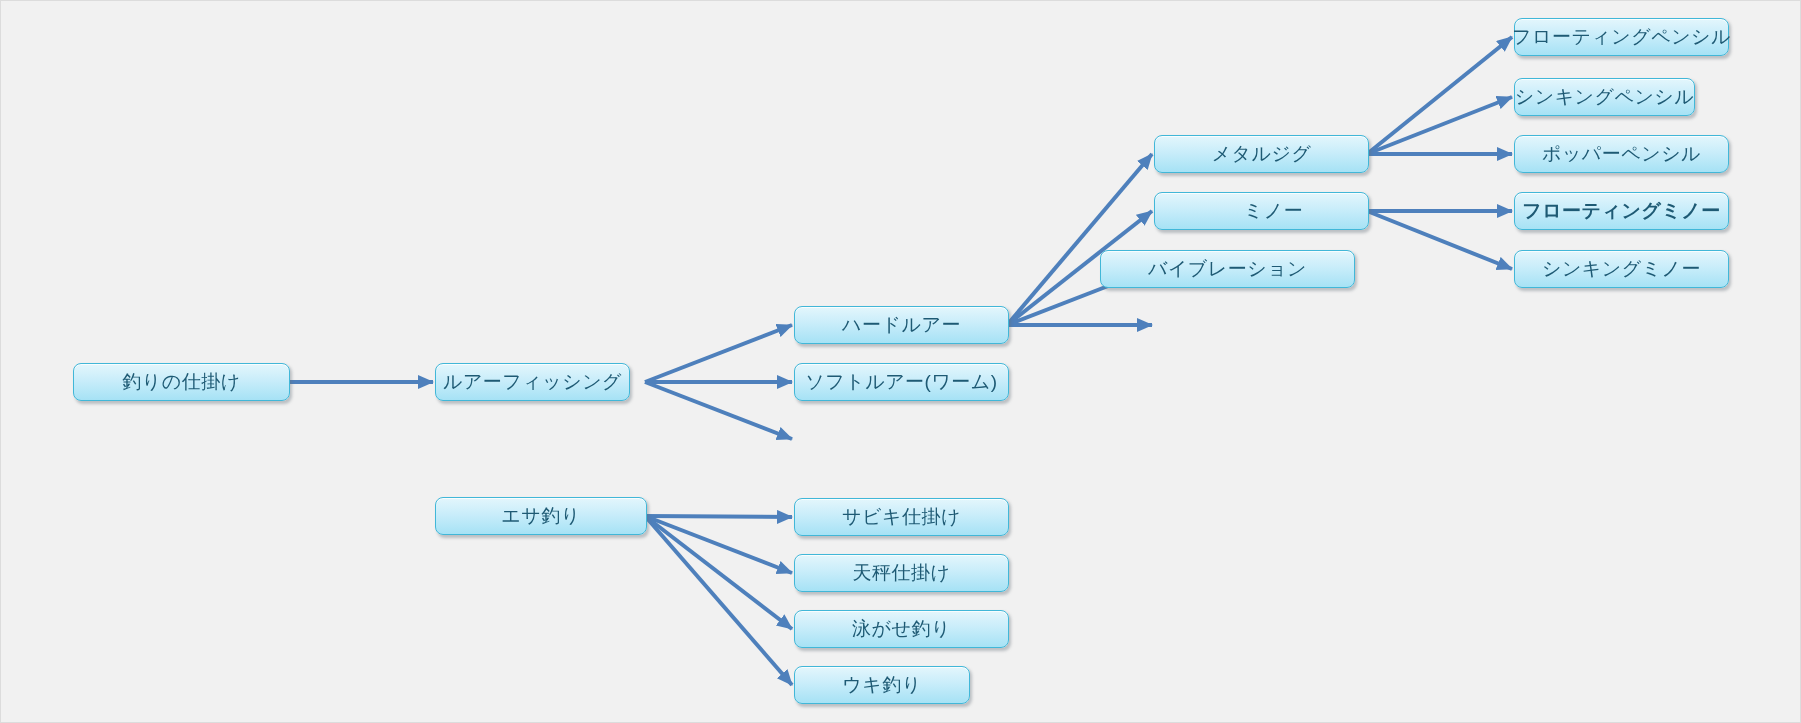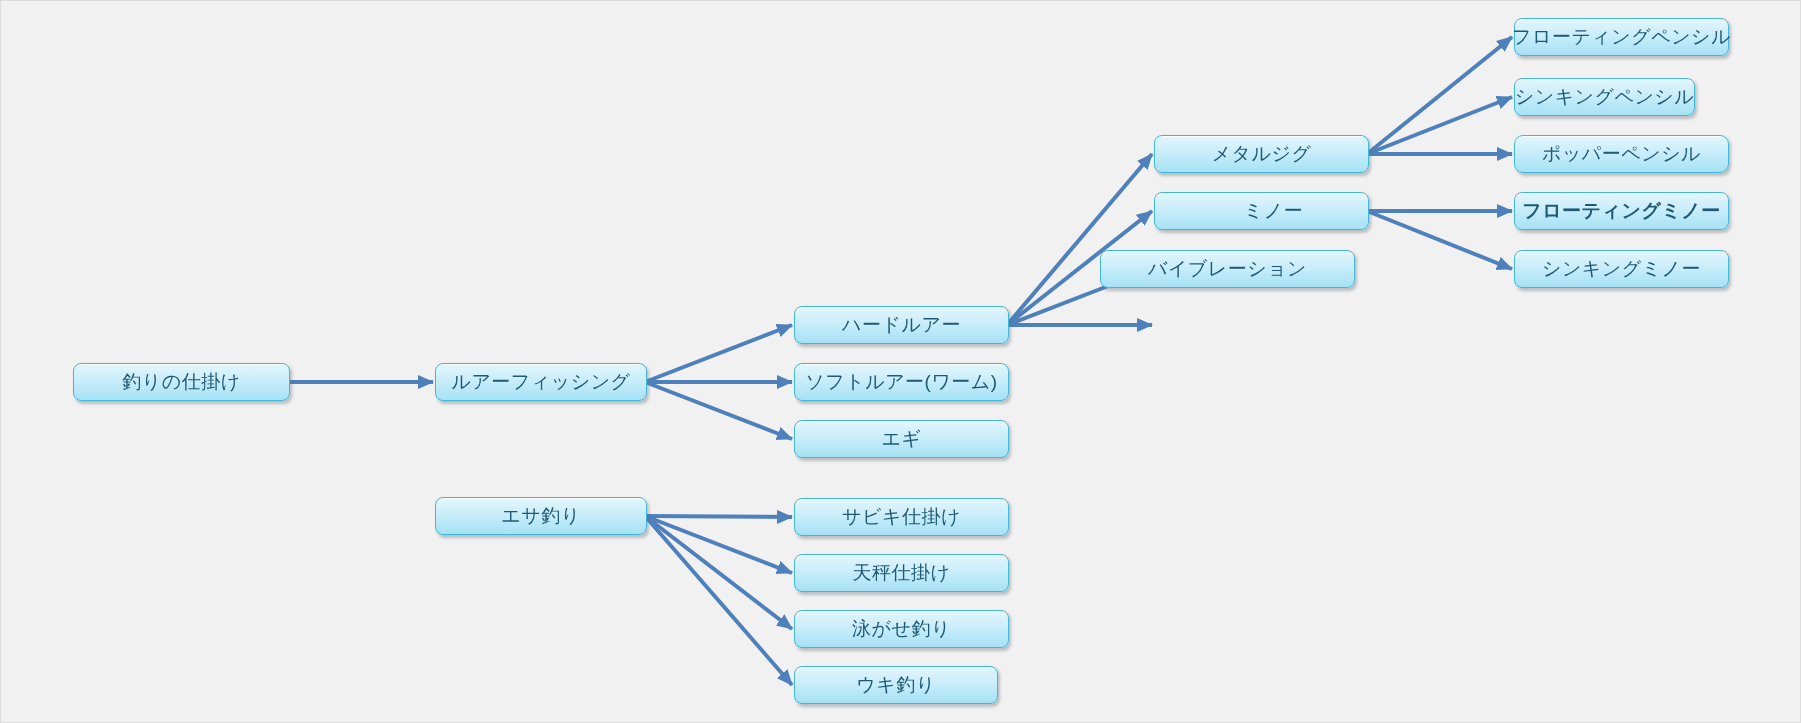--- a/index.html
+++ b/index.html
@@ -70,30 +70,29 @@
       <line x1="1366" y1="153" x2="1511" y2="153" marker-end="url(#arrowhead)"></line>
       <line x1="1366" y1="210" x2="1511" y2="210" marker-end="url(#arrowhead)"></line>
       <line x1="1366" y1="210" x2="1511" y2="268" marker-end="url(#arrowhead)"></line>
       <line x1="644" y1="515" x2="791" y2="516" marker-end="url(#arrowhead)"></line>
       <line x1="644" y1="515" x2="791" y2="572" marker-end="url(#arrowhead)"></line>
       <line x1="644" y1="515" x2="791" y2="628" marker-end="url(#arrowhead)"></line>
       <line x1="644" y1="515" x2="791" y2="684" marker-end="url(#arrowhead)"></line>
     </svg>
 
   <div class="node" style="left:72px;  top:362px; width:217px;">釣りの仕掛け</div>
-  <div class="node" style="left:434px; top:362px; width:212px;text-align:center;">ルアーフィッシング</div>
+  <div class="node" style="left:434px; top:362px; width:195px;text-align:center;">ルアーフィッシング</div>
   <div class="node" style="left:434px; top:496px; width:212px;">エサ釣り</div>
 
   <div class="node" style="left:793px; top:305px; width:215px;">ハードルアー</div>
   <div class="node" style="left:793px; top:362px; width:215px;">ソフトルアー(ワーム)</div>
-  <div class="node" style="left:793px; top:419px; width:215px;">エギ</div>
   <div class="node" style="left:793px; top:553px; width:215px;">天秤仕掛け</div>
   <div class="node" style="left:793px; top:497px; width:215px;">サビキ仕掛け</div>
   <div class="node" style="left:793px; top:609px; width:215px;">泳がせ釣り</div>
-  <div class="node" style="left:793px; top:665px; width:204px;">ウキ釣り</div>
+  <div class="node" style="left:793px; top:665px; width:176px;">ウキ釣り</div>
 
   <div class="node" style="left:1153px; top:134px; width:215px;">メタルジグ</div>
   <div class="node" style="left:1153px; top:191px; width:215px;padding-left:24px;">ミノー</div>
   <div class="node" style="left:1099px; top:249px; width:255px;">バイブレーション</div>
 
   <div class="node" style="left:1513px; top:17px;  width:215px;">フローティングペンシル</div>
   <div class="node" style="left:1513px; top:77px;  width:181px;">シンキングペンシル</div>
   <div class="node" style="left:1513px; top:134px; width:215px;border-radius:9px;">ポッパーペンシル</div>
   <div class="node" style="left:1513px; top:191px; width:215px;font-weight:bold;">フローティングミノー</div>
   <div class="node" style="left:1513px; top:249px; width:215px;">シンキングミノー</div>

